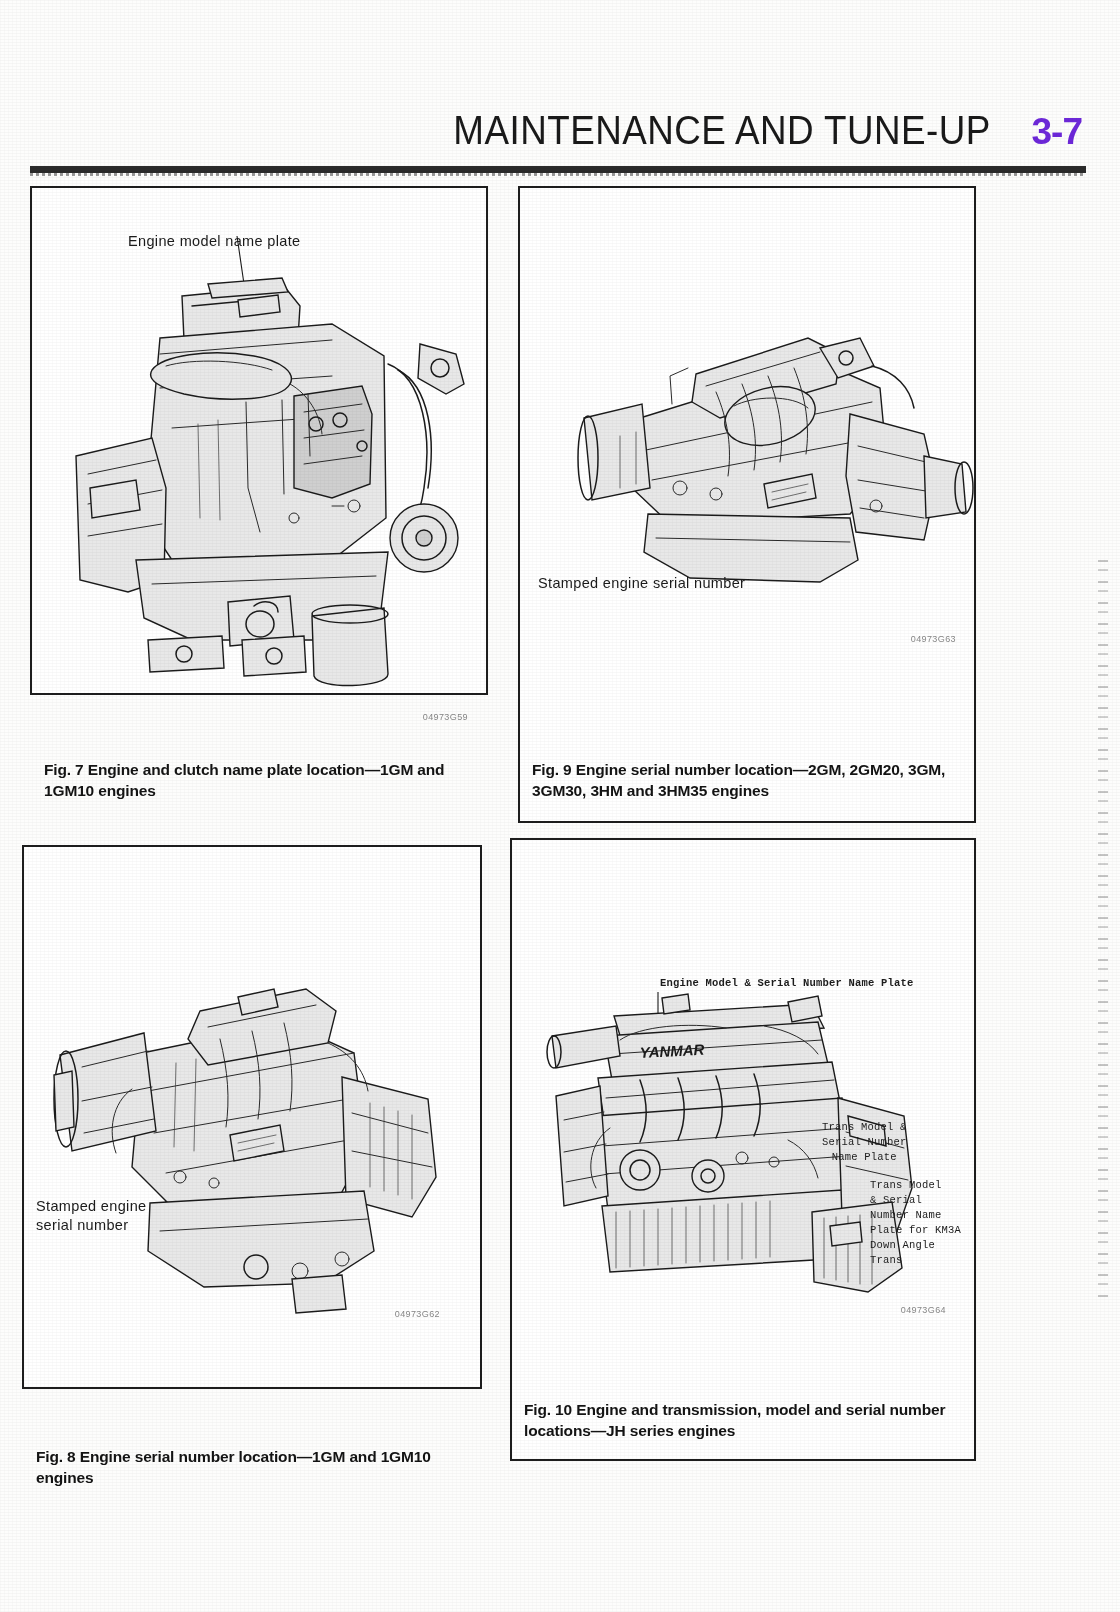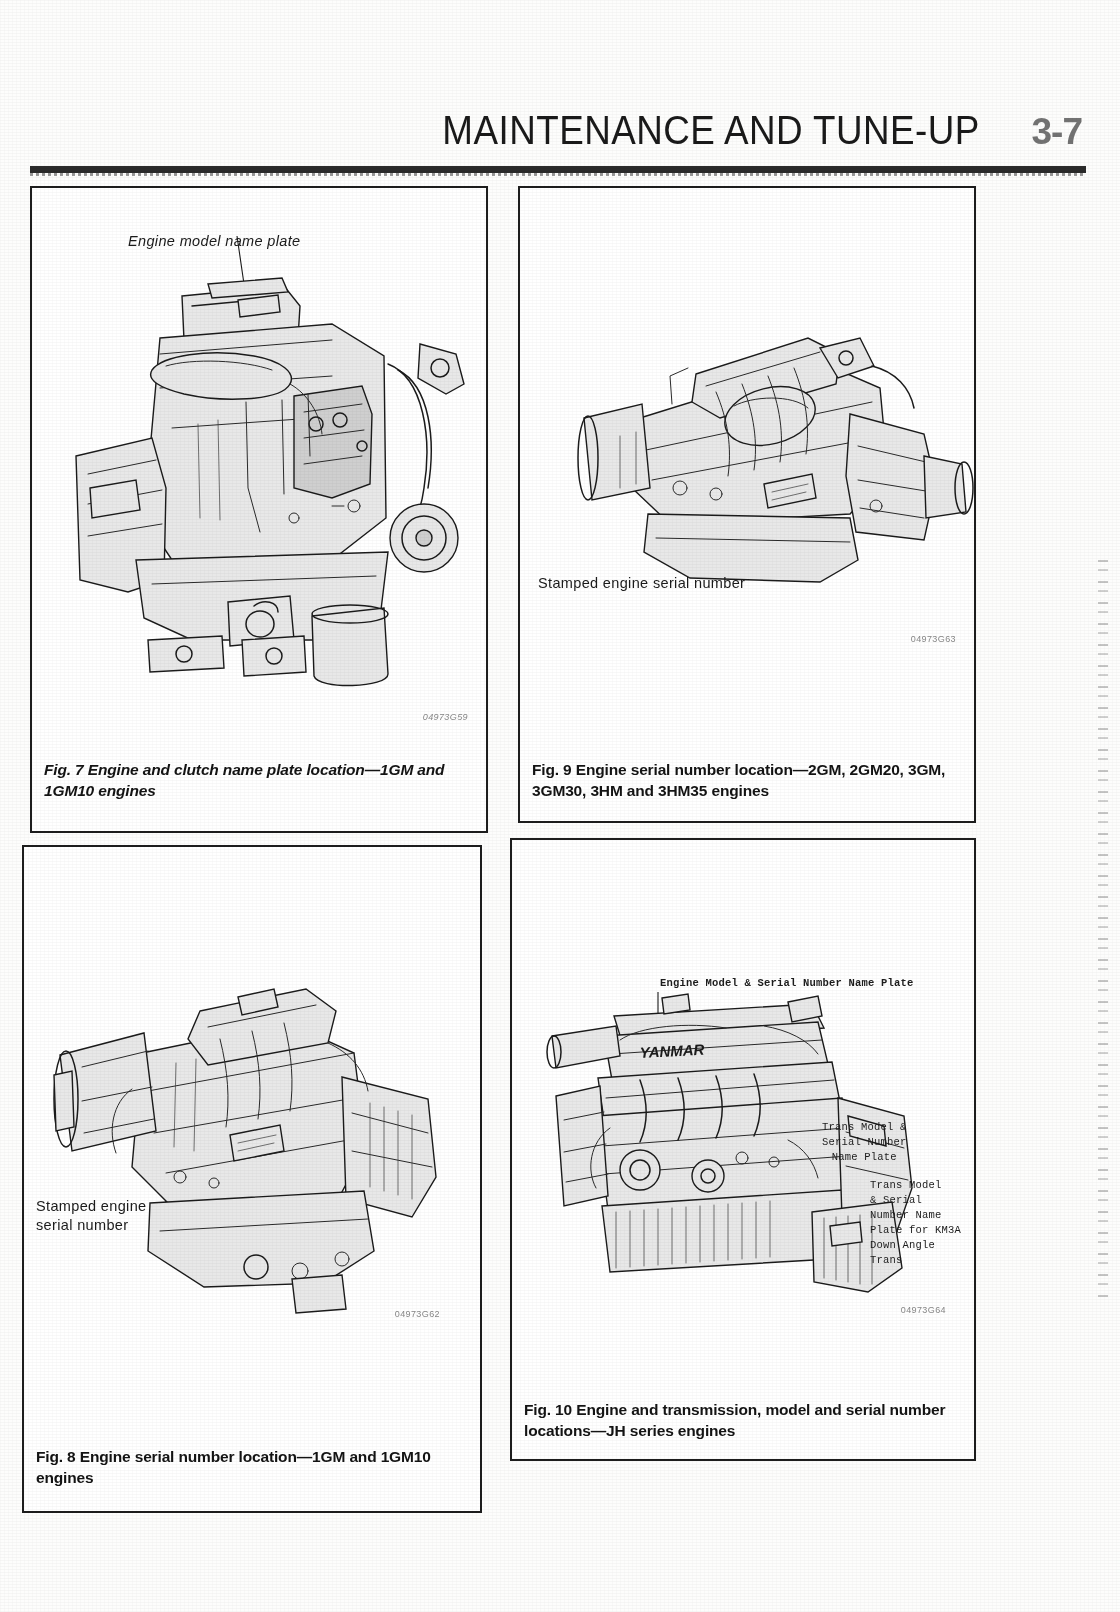--- a/index.html
+++ b/index.html
@@ -33,35 +33,35 @@
       repeating-linear-gradient(90deg, rgba(0,0,0,.35) 0 1px, rgba(0,0,0,0) 1px 4px);
   }
 
   
   .header {
     position: absolute;
     top: 108px;
     right: 38px;
     display: flex;
     align-items: baseline;
-    gap: 28px;
+    gap: 17px;
   }
   .header-title {
     font-family: "Liberation Sans Narrow", "Liberation Sans", sans-serif;
     font-size: 40px;
     letter-spacing: .5px;
     transform: scaleX(.92);
     transform-origin: right baseline;
     color: #1a1a1a;
   }
   .header-page {
     font-family: "Liberation Sans", sans-serif;
     font-size: 37px;
     font-weight: 700;
-    color: #737373;
+    color: #6d28d9;
     letter-spacing: -1px;
   }
   .header-rule {
     position: absolute;
     top: 166px;
     left: 30px;
     right: 34px;
     height: 7px;
     background: #1c1c1c;
     opacity: .93;
@@ -114,23 +114,23 @@
   .imgcode {
     position: absolute;
     font-family: "Liberation Sans", sans-serif;
     font-size: 9px;
     letter-spacing: .4px;
     color: #6a6a6a;
     opacity: .8;
   }
 
   
-  #panel-fig7  { left: 30px;  top: 186px;  width: 458px; height: 647px; font-style: italic; }
+  #panel-fig7  { left: 30px;  top: 186px;  width: 458px; height: 509px; }
   #panel-fig9  { left: 518px; top: 186px;  width: 458px; height: 637px; }
-  #panel-fig8  { left: 22px;  top: 845px;  width: 460px; height: 668px; padding-left: 24px; }
+  #panel-fig8  { left: 22px;  top: 845px;  width: 460px; height: 544px; padding-left: 24px; }
   #panel-fig10 { left: 510px; top: 838px;  width: 466px; height: 623px; }
 
   
   #cap-fig7  { top: 572px; }
   #cap-fig9  { top: 572px; }
   #cap-fig8  { top: 600px; }
   #cap-fig10 { top: 560px; }
 
   
   .callout {

